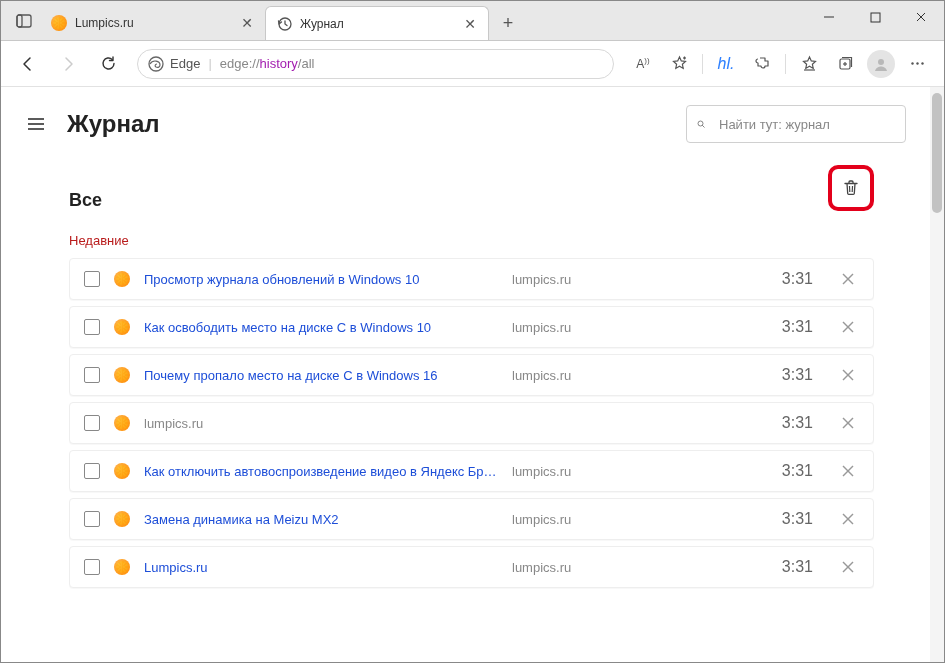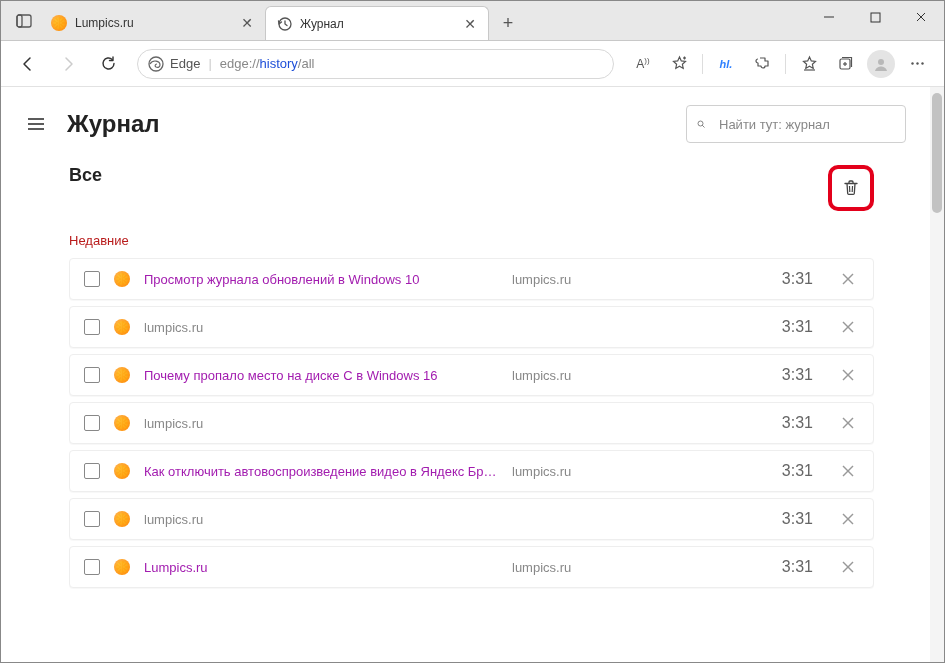--- a/index.html
+++ b/index.html
@@ -23,49 +23,49 @@
 .orange-icon::after { content: ''; position: absolute; inset: 2px; background: repeating-conic-gradient(#ff8c00 0deg 20deg, #ffa030 20deg 40deg); border-radius: 50%; mix-blend-mode: overlay; opacity: .5; }
 .history-tab-icon { width: 16px; height: 16px; }
 
 
 .toolbar { height: 46px; background: #fff; display: flex; align-items: center; padding: 0 10px; gap: 6px; border-bottom: 1px solid #e2e2e2; }
 .tbtn { width: 34px; height: 34px; display: flex; align-items: center; justify-content: center; color: #555; cursor: pointer; border-radius: 4px; }
 .tbtn.disabled { color: #bbb; cursor: default; }
 .addr { flex: 1; height: 30px; border: 1px solid #d8d8d8; border-radius: 16px; display: flex; align-items: center; padding: 0 10px; margin: 0 6px; font-size: 13px; color: #555; }
 .addr .edge-ico { width: 16px; height: 16px; margin-right: 6px; }
 .addr .sep { color: #ccc; margin: 0 8px; }
-.addr .url-dark { color: #1d4ed8; }
+.addr .url-dark { color: #a21caf; }
 .addr .url-light { color: #888; }
 .toolbar-right { display: flex; align-items: center; gap: 2px; }
 .tsep { width: 1px; height: 20px; background: #ddd; margin: 0 4px; }
 .avatar { width: 28px; height: 28px; border-radius: 50%; background: #e4e4e4; display: flex; align-items: center; justify-content: center; }
 
 
 .page { position: absolute; top: 86px; left: 0; right: 0; bottom: 0; display: flex; background: #fff; }
 .content { flex: 1; overflow: auto; }
 .page-scrollbar { width: 14px; background: #f4f4f4; position: relative; }
 .page-scrollbar-thumb { position: absolute; left: 2px; right: 2px; top: 6px; height: 120px; background: #c2c2c2; border-radius: 5px; }
 
 .page-header { display: flex; align-items: center; padding: 18px 24px 14px 20px; gap: 16px; }
 .hamburger { width: 30px; height: 30px; display: flex; align-items: center; justify-content: center; cursor: pointer; }
 .page-title { font-size: 24px; font-weight: 600; color: #222; flex: 1; }
 .search-box { width: 220px; height: 38px; border: 1px solid #d0d0d0; border-radius: 4px; display: flex; align-items: center; padding: 0 10px; gap: 14px; }
 .search-box input { border: none; outline: none; flex: 1; font-size: 13px; color: #333; background: transparent; }
 .search-box input::placeholder { color: #888; }
 
 .section { padding: 8px 56px 20px 68px; }
-.section-hdr { display: flex; align-items: flex-start; margin-bottom: 22px; }
+.section-hdr { display: flex; align-items: flex-end; margin-bottom: 22px; }
 .section-title { font-size: 18px; font-weight: 600; color: #222; flex: 1; }
 .delete-all { width: 46px; height: 46px; border: 4px solid #e3001b; border-radius: 10px; display: flex; align-items: center; justify-content: center; cursor: pointer; }
 .sub-label { font-size: 13px; color: #b91c1c; margin-bottom: 10px; }
 
 .row { height: 42px; background: #fff; border: 1px solid #eee; border-radius: 4px; box-shadow: 0 1px 1px rgba(0,0,0,0.03); display: flex; align-items: center; padding: 0 14px; gap: 14px; margin-bottom: 6px; }
 .row .chk { width: 16px; height: 16px; border: 1.5px solid #888; border-radius: 2px; cursor: pointer; flex-shrink: 0; }
 .row .fav { width: 16px; height: 16px; flex-shrink: 0; }
-.row .title { flex: 0 0 354px; font-size: 13px; color: #a21caf; white-space: nowrap; overflow: hidden; text-overflow: ellipsis; }
+.row .title { flex: 0 0 354px; font-size: 13px; color: #1d4ed8; white-space: nowrap; overflow: hidden; text-overflow: ellipsis; }
 .row .domain { flex: 1; font-size: 13px; color: #888; }
 .row .time { font-size: 16px; color: #666; margin-right: 10px; }
 .row .del { width: 22px; height: 22px; display: flex; align-items: center; justify-content: center; color: #888; cursor: pointer; }
 
 svg { display: block; }
 </style>
 </head>
 <body>
 
 <div class="titlebar">
@@ -154,21 +154,21 @@
       </div>
     <div class="tbtn">
         <svg width="17" height="17" viewBox="0 0 17 17">
           <path d="M8.5 2l1.8 3.9 4.2.5-3.1 2.9.8 4.1-3.7-2.1-3.7 2.1.8-4.1L2.5 6.4l4.2-.5z" fill="none" stroke="#555" stroke-width="1.2"></path>
           <line x1="12" y1="3" x2="15" y2="3" stroke="#555" stroke-width="1.2"></line>
           <line x1="13.5" y1="1.5" x2="13.5" y2="4.5" stroke="#555" stroke-width="1.2"></line>
         </svg>
       </div>
     <div class="tsep"></div>
     <div class="tbtn">
-        <span style="font-size:11px;font-weight:700;font-style:italic;color:#2e80ff">hl.</span>
+        <span style="font-size:16px;font-weight:400;font-style:italic;color:#2e80ff">hl.</span>
       </div>
     <div class="tbtn">
         <svg width="17" height="17" viewBox="0 0 17 17">
           <path d="M6 3h5v3h3v5h-3a2 2 0 1 1-4 0H4V8a2 2 0 1 1 0-4" fill="none" stroke="#555" stroke-width="1.2" stroke-linejoin="round"></path>
         </svg>
       </div>
     <div class="tsep"></div>
     <div class="tbtn">
         <svg width="17" height="17" viewBox="0 0 17 17">
           <path d="M8.5 2l1.8 3.9 4.2.5-3.1 2.9.8 4.1-3.7-2.1-3.7 2.1.8-4.1L2.5 6.4l4.2-.5z" fill="none" stroke="#555" stroke-width="1.2"></path>
@@ -244,20 +244,21 @@
             <span class="del">
               <svg width="14" height="14" viewBox="0 0 14 14">
                 <line x1="2" y1="2" x2="12" y2="12" stroke="#999" stroke-width="1.4"></line>
                 <line x1="12" y1="2" x2="2" y2="12" stroke="#999" stroke-width="1.4"></line>
               </svg>
             </span>
           </div>
           <div class="row">
             <span class="chk"></span>
             <span class="fav orange-icon"></span>
+            <span class="title">Как освободить место на диске C в Windows 10</span>
             <span class="domain">lumpics.ru</span>
             <span class="time">3:31</span>
             <span class="del">
               <svg width="14" height="14" viewBox="0 0 14 14">
                 <line x1="2" y1="2" x2="12" y2="12" stroke="#999" stroke-width="1.4"></line>
                 <line x1="12" y1="2" x2="2" y2="12" stroke="#999" stroke-width="1.4"></line>
               </svg>
             </span>
           </div>
           <div class="row">
@@ -294,20 +295,21 @@
             <span class="del">
               <svg width="14" height="14" viewBox="0 0 14 14">
                 <line x1="2" y1="2" x2="12" y2="12" stroke="#999" stroke-width="1.4"></line>
                 <line x1="12" y1="2" x2="2" y2="12" stroke="#999" stroke-width="1.4"></line>
               </svg>
             </span>
           </div>
           <div class="row">
             <span class="chk"></span>
             <span class="fav orange-icon"></span>
+            <span class="title">Замена динамика на Meizu MX2</span>
             <span class="domain">lumpics.ru</span>
             <span class="time">3:31</span>
             <span class="del">
               <svg width="14" height="14" viewBox="0 0 14 14">
                 <line x1="2" y1="2" x2="12" y2="12" stroke="#999" stroke-width="1.4"></line>
                 <line x1="12" y1="2" x2="2" y2="12" stroke="#999" stroke-width="1.4"></line>
               </svg>
             </span>
           </div>
           <div class="row">

